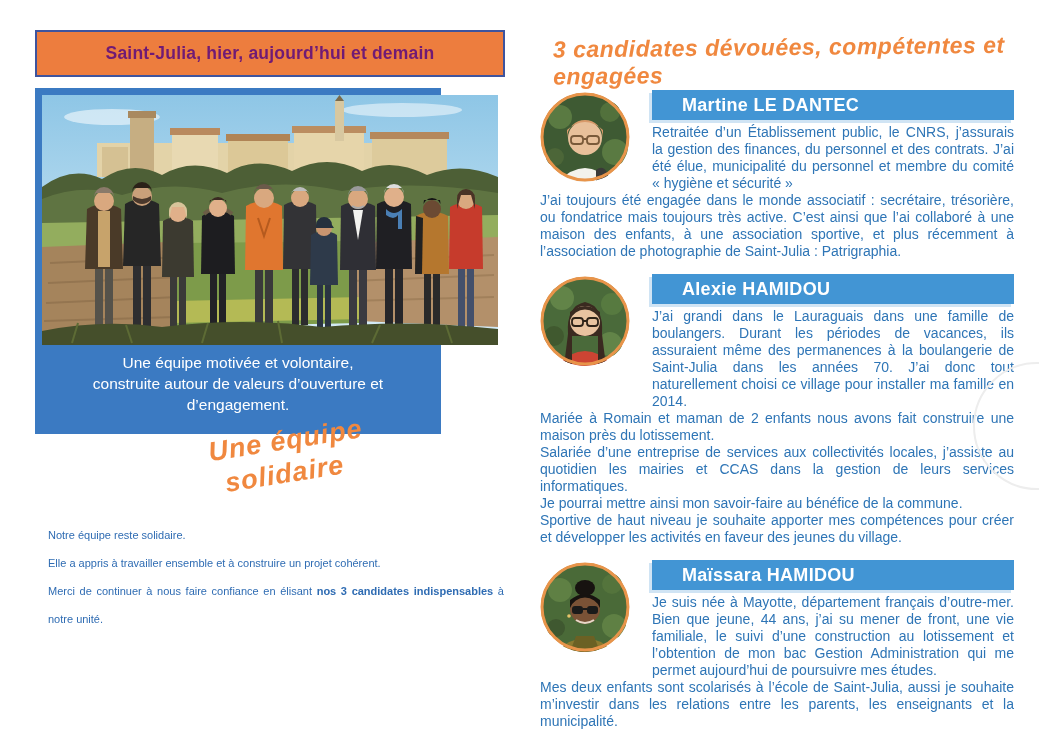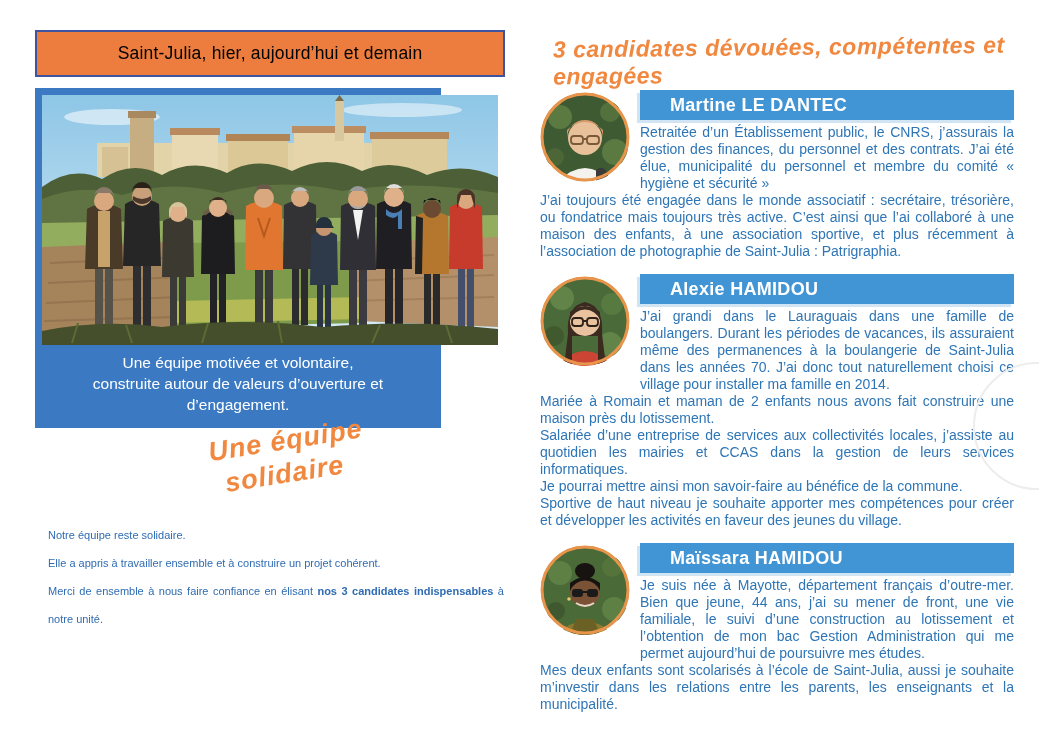--- a/index.html
+++ b/index.html
@@ -2,24 +2,24 @@
 <html><head>
 <meta charset="utf-8">
 <style>
   html,body{margin:0;padding:0;background:#ffffff;}
   #page{position:relative;width:1039px;height:750px;background:#ffffff;overflow:hidden;
         font-family:"Liberation Sans",sans-serif;}
 
   
   .title-banner{position:absolute;left:35px;top:30px;width:470px;height:47px;box-sizing:border-box;
     background:#ed7d3e;border:2px solid #3e549e;display:flex;align-items:center;justify-content:center;}
-  .title-banner span{color:#000000;font-weight:normal;font-size:17.5px;letter-spacing:.2px;}
+  .title-banner span{color:#701a75;font-weight:bold;font-size:17.5px;letter-spacing:.2px;}
 
   .photo-block{position:absolute;left:35px;top:88px;width:406px;box-sizing:border-box;
-    background:#3b7ac2;padding:7px 7px 4px 7px;}
+    background:#3b7ac2;padding:7px 7px 10px 7px;}
   .photo-block svg{display:block;}
   .photo-caption{padding:7px 8px 9px 8px;text-align:center;color:#ffffff;
     font-size:15.5px;line-height:21px;}
 
   .tagline{position:absolute;left:178px;top:424px;width:220px;text-align:center;
     transform:rotate(-9deg);color:#f0883f;font-weight:bold;font-style:italic;
     font-size:27px;line-height:33px;letter-spacing:1px;}
   .tagline .l2{display:block;margin-left:-12px;}
 
   .left-body{position:absolute;left:48px;top:521px;width:456px;color:#2f6cb3;
@@ -30,21 +30,21 @@
   .right-heading{position:absolute;left:553px;top:34px;width:470px;
     color:#f0883f;font-weight:bold;font-style:italic;font-size:23px;letter-spacing:.5px;
     transform:rotate(-.6deg);}
 
   .cards{position:absolute;left:540px;top:90px;width:474px;color:#2e75b6;
     font-size:14px;line-height:17px;text-align:justify;}
   .card{margin:0 0 14px 0;}
   .card-top{display:flex;align-items:flex-start;}
   .avatar{flex:0 0 90px;width:90px;height:90px;margin-right:10px;margin-top:2px;}
   .avatar svg{display:block;border-radius:50%;}
-  .card-right{flex:1;min-width:0;}
+  .card-right{flex:1;min-width:0;margin-left:12px;}
   .name-banner{background:#4295d4;height:30px;display:flex;align-items:center;
     padding-left:30px;margin-bottom:4px;box-shadow:-3px 3px 0 rgba(66,149,212,.25);}
   .name-banner span{color:#ffffff;font-weight:bold;font-size:18px;letter-spacing:.3px;}
   .cards p{margin:0;}
 
   .scan-arc{position:absolute;right:-62px;top:362px;width:124px;height:124px;border-radius:50%;
     border:2px solid #ededed;}
 </style>
 </head>
 <body>
@@ -222,21 +222,21 @@
   </div>
 
   <div class="tagline">
     <span>Une équipe</span>
     <span class="l2">solidaire</span>
   </div>
 
   <div class="left-body">
     <p>Notre équipe reste solidaire.</p>
     <p>Elle a appris à travailler ensemble et à construire un projet cohérent.</p>
-    <p><span>Merci de ensemble à nous faire confiance en élisant </span><strong>nos 3 candidates indispensables</strong><span> à notre unité.</span></p>
+    <p><span>Merci de continuer à nous faire confiance en élisant </span><strong>nos 3 candidates indispensables</strong><span> à notre unité.</span></p>
   </div>
 
   <div class="right-heading">3 candidates dévouées, compétentes et engagées</div>
 
   <div class="cards">
 
     <div class="card">
       <div class="card-top">
         <div class="avatar">
           <svg width="90" height="90" viewBox="0 0 90 90">

